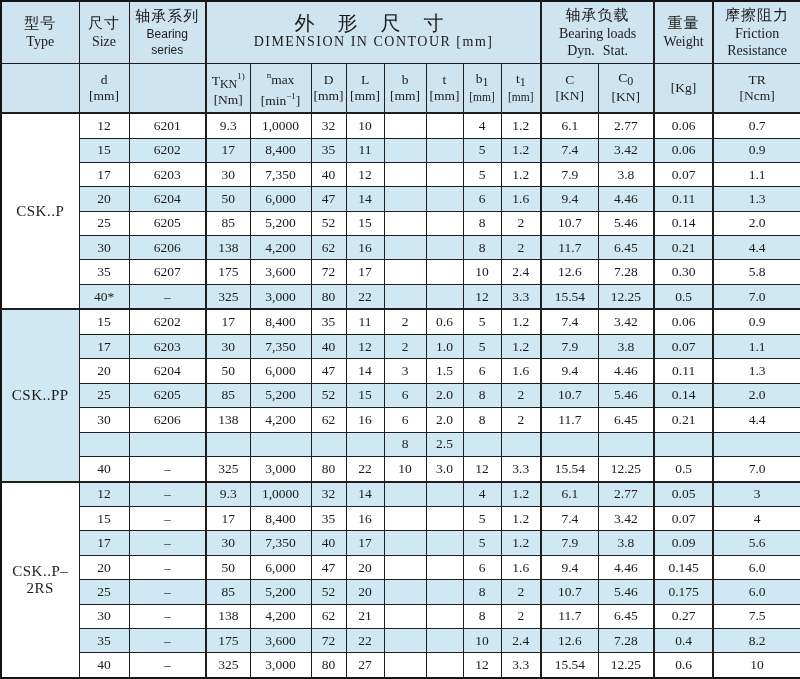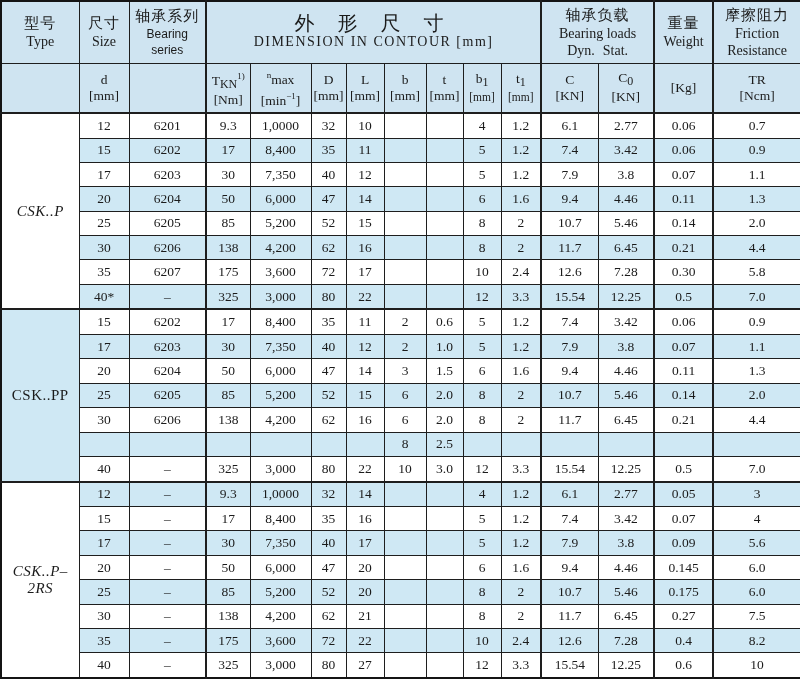--- a/index.html
+++ b/index.html
@@ -21,21 +21,21 @@
   .sub2 { font-size:13.5px; line-height:16px; }
   .sub2-sm { font-size:11.5px; line-height:14px; }
   .sp { font-size:9px; vertical-align:6px; letter-spacing:0; }
   .sb { font-size:12px; vertical-align:-3px; letter-spacing:0; }
   .dynstat span { display:inline-block; }
   .gap-r { margin-right:8px; }
   tbody td { font-size:13.5px; }
   tbody tr.shade-blue td { background:#cfe8f4; }
   tbody tr.shade-white td { background:#ffffff; }
   tbody td.type-cell { font-size:15px; letter-spacing:0.5px; }
-  tbody td.type-w { background:#ffffff !important;font-style:italic; }
+  tbody td.type-w { background:#ffffff !important; }
   tbody td.type-b { background:#cfe8f4 !important; }
   .gl { border-left-width:2px; }
   tr.section-start td { border-top-width:2px; }
   col.c-type{width:78px} col.c-d{width:50px} col.c-series{width:77px}
   col.c-tkn{width:44px} col.c-nmax{width:61px} col.c-D{width:35px} col.c-L{width:38px}
   col.c-b{width:42px} col.c-t{width:37px} col.c-b1{width:38px} col.c-t1{width:40px}
   col.c-C{width:57px} col.c-C0{width:56px} col.c-kg{width:59px} col.c-tr{width:88px}
 </style>
 </head>
 <body>

